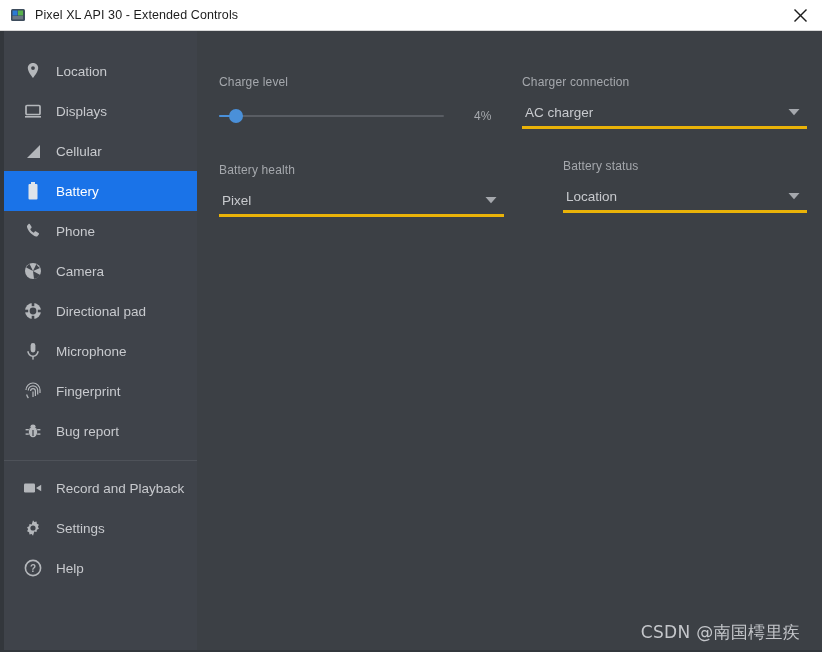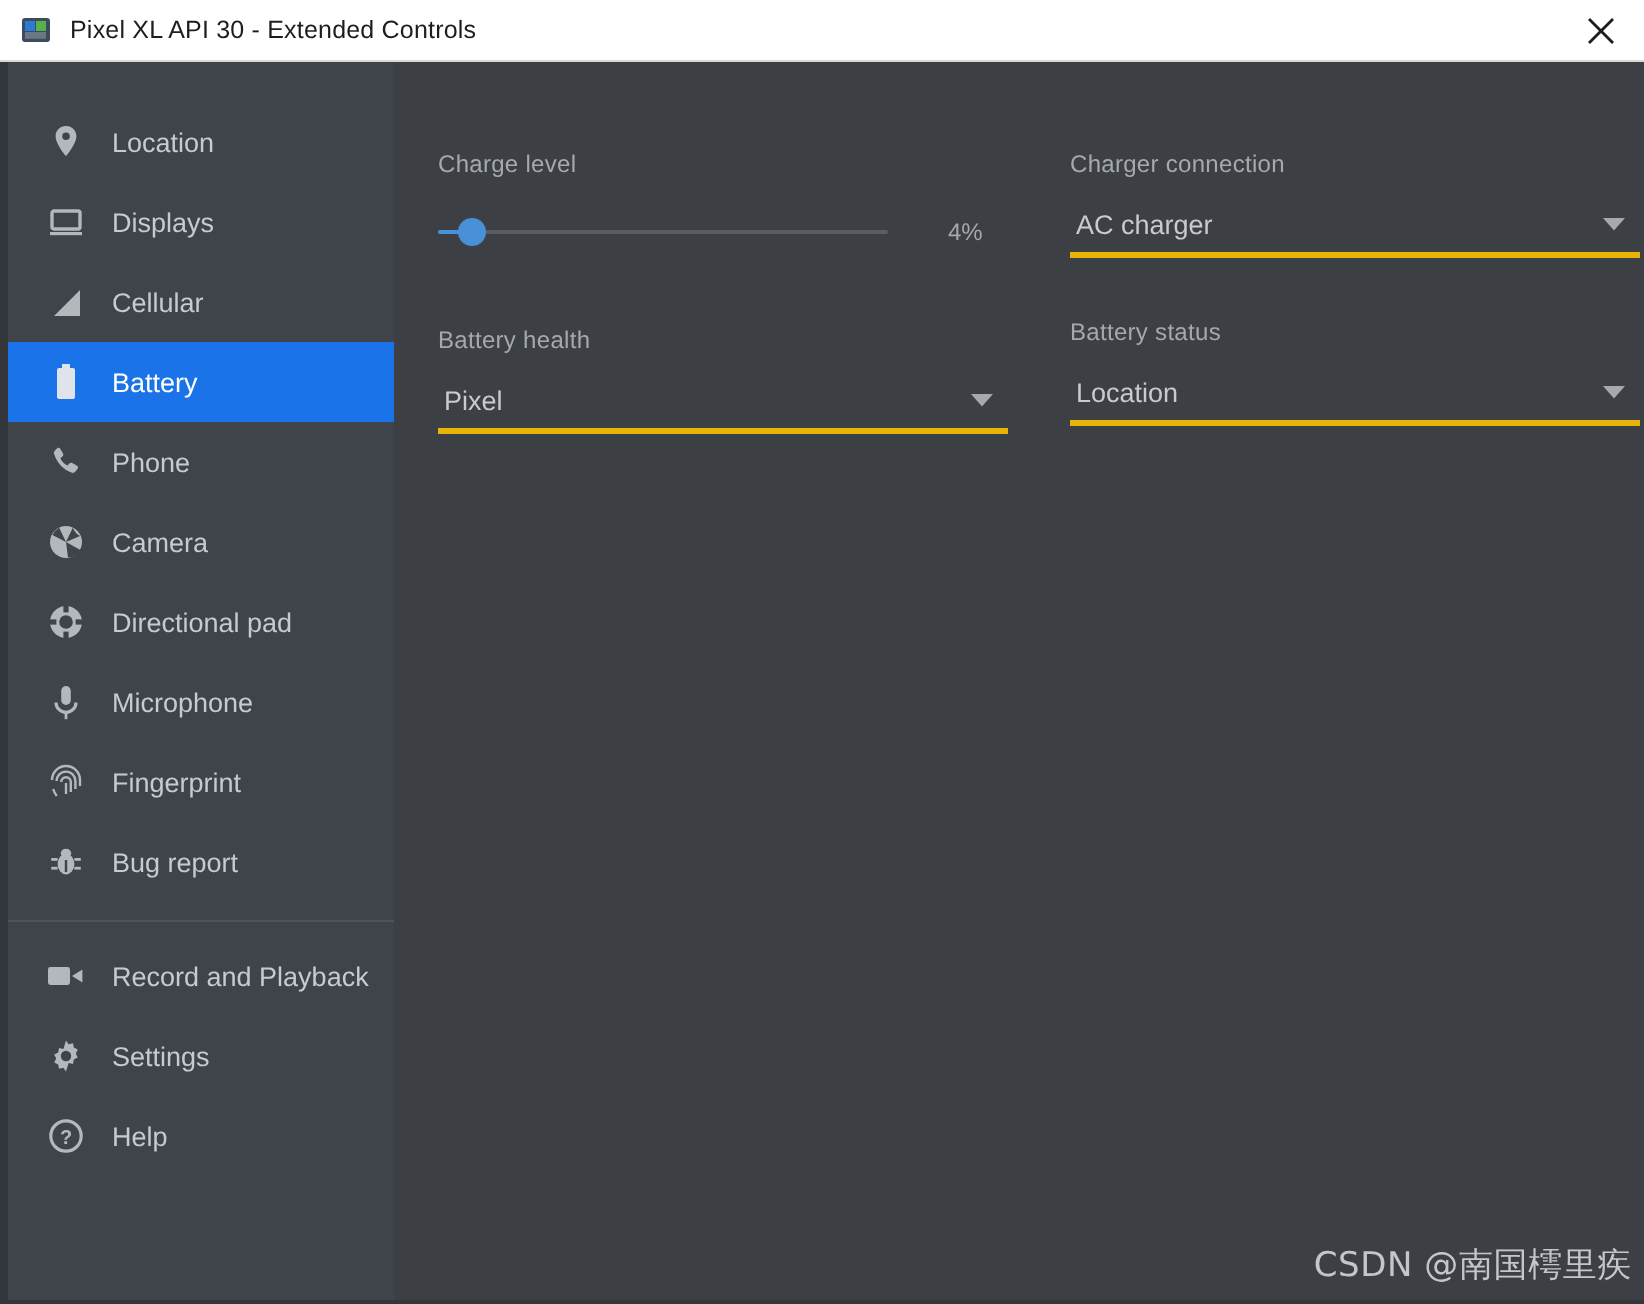--- a/index.html
+++ b/index.html
@@ -106,21 +106,21 @@
   .main {
     flex: 1 1 auto;
     background: #3c4045;
     position: relative;
     padding: 0;
     overflow: hidden;
   }
   .grid2 {
     display: flex;
     padding: 44px 20px 0 22px;
-    gap: 31px;
+    gap: 18px;
   }
   .col {
     width: 285px;
     flex: 0 0 285px;
   }
   .field-label {
     font-size: 12px;
     color: #a5a8ad;
     margin-bottom: 9px;
     letter-spacing: 0.15px;
@@ -188,26 +188,26 @@
     white-space: nowrap;
   }
   .dropdown .dd-caret {
     width: 14px; height: 14px;
     margin-right: 6px;
     flex: 0 0 14px;
     display: flex; align-items: center; justify-content: center;
     color: #a5a8ad;
   }
   .block-gap-1 { margin-top: 34px; }
-  .block-gap-2 { margin-top: 30px; }
+  .block-gap-2 { margin-top: 30px; margin-left: 41px; }
 
   
   .watermark {
     position: absolute;
-    right: 6px;
+    right: 22px;
     bottom: 8px;
     font-size: 17px;
     color: #d0d2d6;
     opacity: 0.92;
     white-space: nowrap;
     letter-spacing: 0.3px;
     font-family: "DejaVu Sans", sans-serif;
   }
   .bottom-edge {
     position: absolute;

